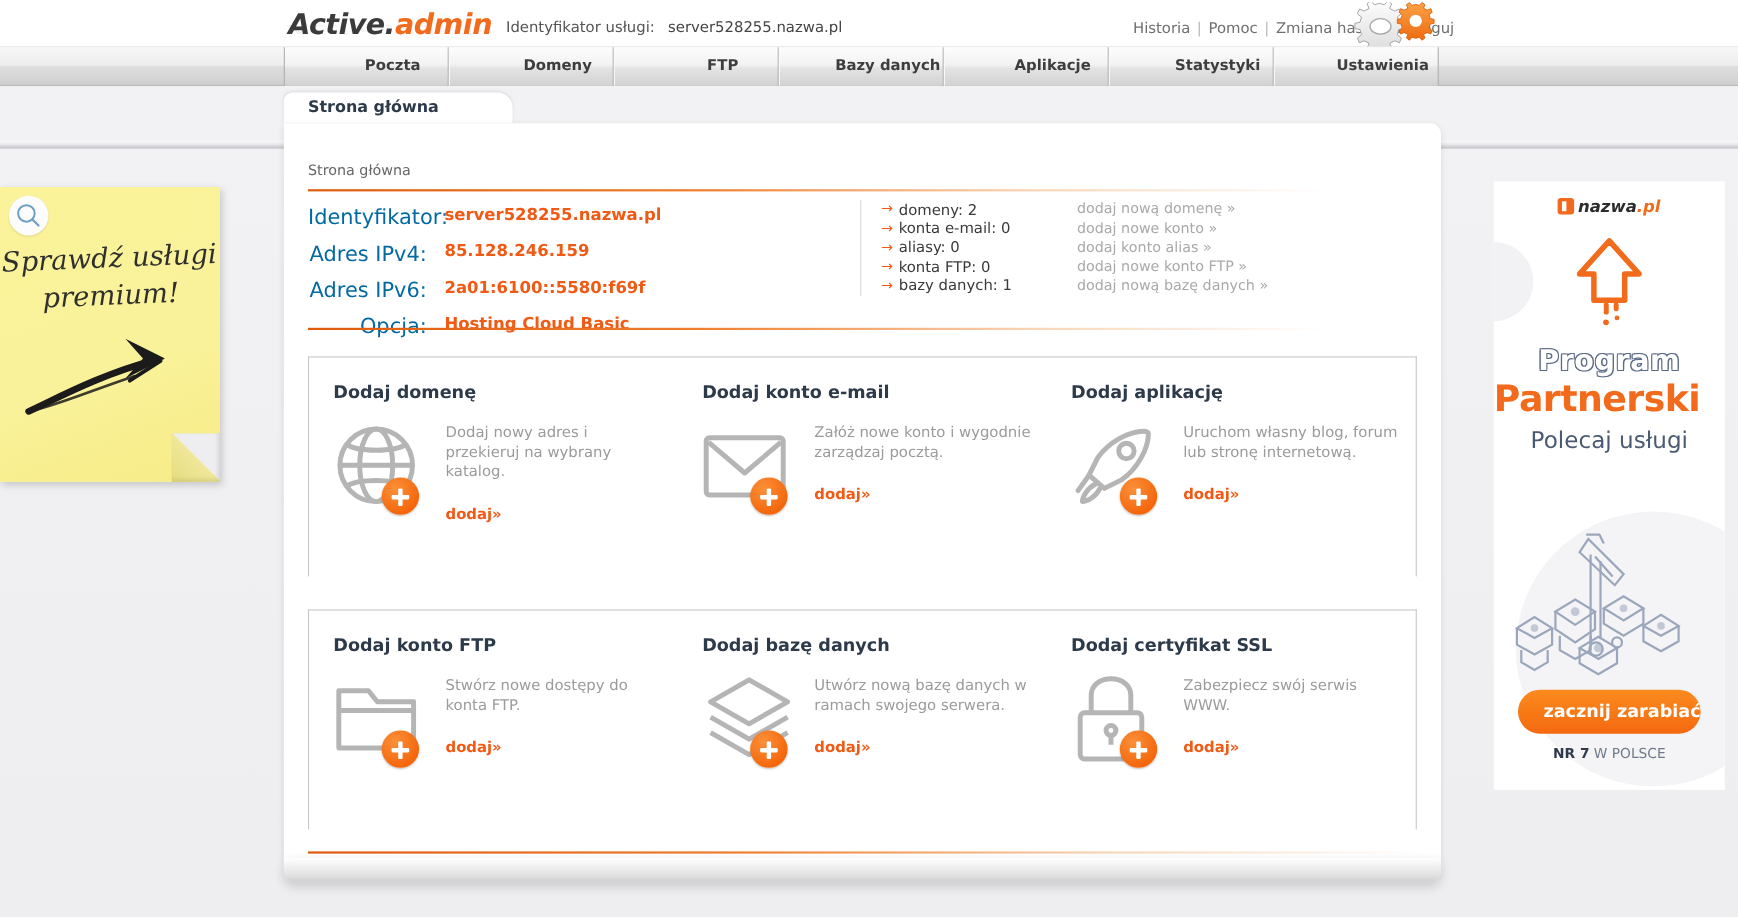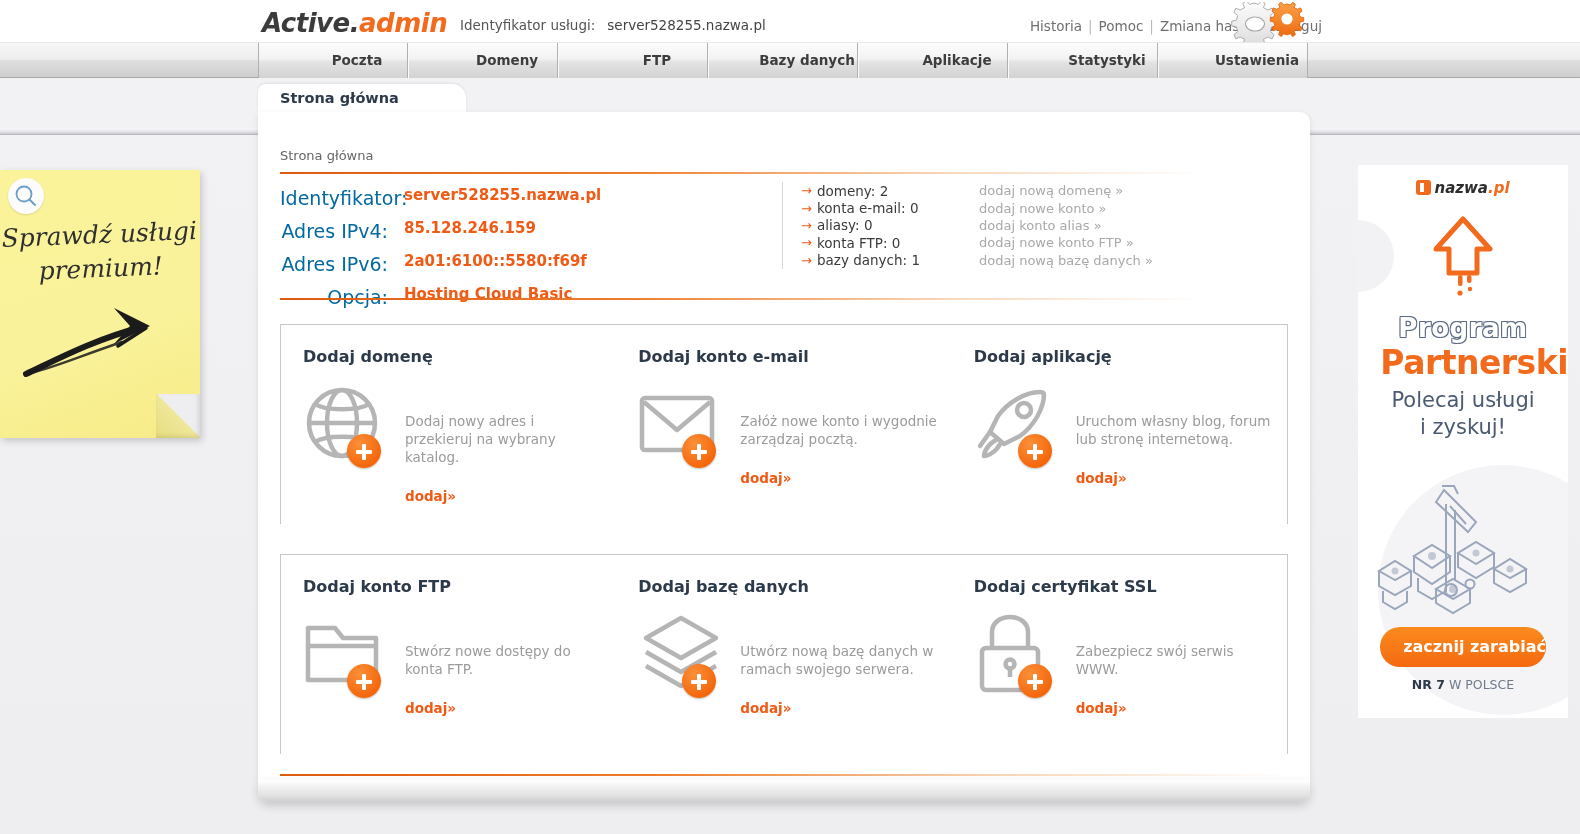--- a/index.html
+++ b/index.html
@@ -66,21 +66,21 @@
   .bn-logo{position:absolute;left:0;top:14px;width:210px;text-align:center;font-size:15px;
      font-weight:bold;font-style:italic;color:#2d2d2d;}
   .bn-logo .pl{color:#f26a1b;}
   .bn-logo .mark{display:inline-block;width:15px;height:15px;background:#f26a1b;border-radius:3px;
      margin-right:3px;vertical-align:-2px;position:relative;}
   .bn-logo .mark:after{content:"";position:absolute;left:4px;top:3px;width:4px;height:9px;background:#fff;}
   .bn-arrow{position:absolute;left:0;top:48px;width:210px;text-align:center;}
   .bn-program{position:absolute;left:0;top:148px;width:210px;text-align:center;font-size:26px;
      font-weight:bold;color:#ffffff;letter-spacing:.5px;
      text-shadow:-1px -1px 0 #5b6a85,1px -1px 0 #5b6a85,-1px 1px 0 #5b6a85,1px 1px 0 #5b6a85;}
-  .bn-partner{position:absolute;left:0;top:178px;width:210px;text-align:right;font-size:33px;
+  .bn-partner{position:absolute;left:0;top:178px;width:210px;text-align:left;font-size:33px;
      font-weight:bold;color:#f26a1b;letter-spacing:-0.5px;}
   .bn-sub{position:absolute;left:0;top:222px;width:210px;text-align:center;font-size:21px;
      line-height:27px;color:#4a5a72;}
   .bn-illus{position:absolute;left:0;top:295px;width:210px;height:185px;}
   .bn-cta{position:absolute;left:22px;top:462px;width:166px;height:40px;border-radius:22px;
      background:linear-gradient(to bottom,#fb8b1e 0%,#f4690f 100%);color:#fff;font-size:16px;
      font-weight:bold;text-align:right;line-height:40px;cursor:pointer;}
   .bn-nr1{position:absolute;left:0;top:512px;width:210px;text-align:center;font-size:12.5px;
      color:#6e7a8a;}
   .bn-nr1 b{color:#2f3b4c;}
@@ -118,21 +118,21 @@
   .card-title{font-size:16px;font-weight:bold;color:#2c3a4a;margin-bottom:18px;}
   .card-inner{display:flex;}
   .card-icon{width:92px;height:82px;position:relative;flex:none;}
   .plusbadge{position:absolute;right:14px;bottom:-2px;width:34px;height:34px;border-radius:50%;
      background:radial-gradient(circle at 36% 30%,#fb9038 0%,#f4660c 72%);
      box-shadow:0 1px 2px rgba(0,0,0,.25);}
   .plusbadge:before,.plusbadge:after{content:"";position:absolute;background:#fff;border-radius:1px;}
   .plusbadge:before{left:9px;top:15.5px;width:16px;height:4px;}
   .plusbadge:after{left:15px;top:9.5px;width:4px;height:16px;}
   .card-txt{margin-left:10px;}
-  .card-desc{font-size:13.5px;line-height:18px;color:#9b9b9b;width:200px;margin-top:28px;}
+  .card-desc{font-size:13.5px;line-height:18px;color:#9b9b9b;width:200px;}
   .card-add{margin-top:22px;font-size:13.5px;font-weight:bold;color:#f05a14;cursor:pointer;}
 </style>
 </head>
 <body>
 
 <div id="page">
 
   <div class="bodybg"></div>
   <div class="bodyband"></div>
   <div class="bodyband2"></div>
@@ -227,21 +227,20 @@
         <rect x="40" y="62" width="4.5" height="8" rx="2" fill="#f26a1b"></rect>
         <circle cx="33" cy="80" r="2.6" fill="#f26a1b"></circle>
         <circle cx="43" cy="76" r="2.2" fill="#f26a1b"></circle>
       </svg>
     </div>
 
     <div class="bn-program">Program</div>
     <div class="bn-partner">Partnerski</div>
     <div class="bn-sub">
       <div>Polecaj usługi</div>
-      <div>i zyskuj!</div>
     </div>
 
     <div class="bn-illus">
       <svg width="210" height="185" viewBox="0 0 210 185">
         <g fill="none" stroke="#9aa6bb" stroke-width="2">
           <path d="M74,108 L56,96 L74,85 L92,96 Z"></path>
           <path d="M56,96 L56,112 L74,124 L92,112 L92,96"></path>
           <path d="M60,118 L60,131 L74,139 L88,131 L88,118"></path>
           <path d="M118,104 L100,93 L118,82 L136,93 Z"></path>
           <path d="M100,93 L100,107 L118,118 L136,107 L136,93"></path>

